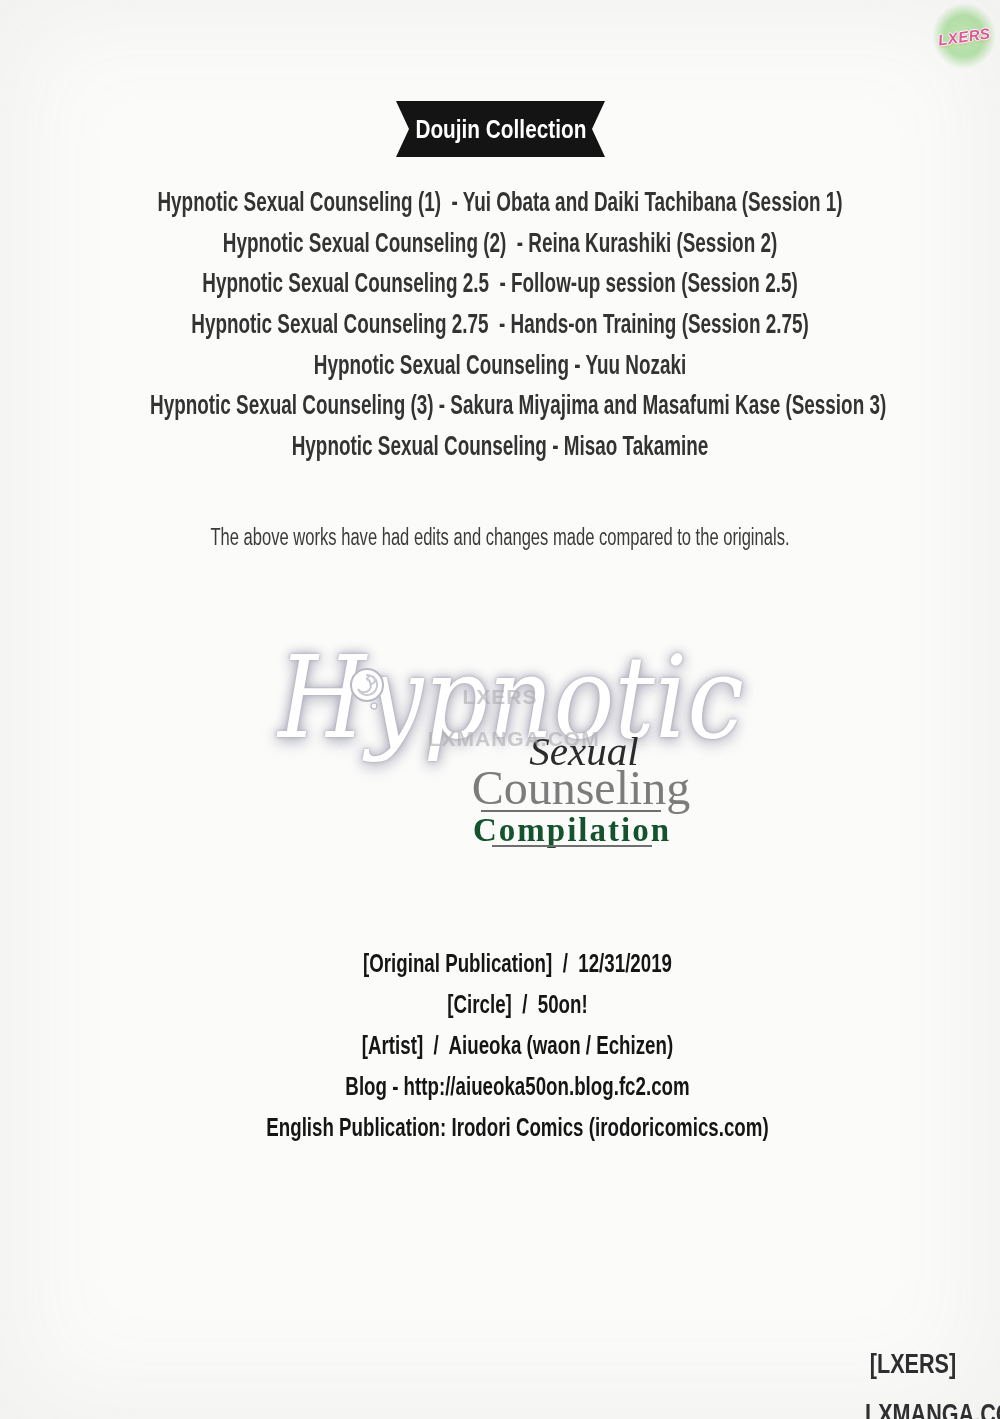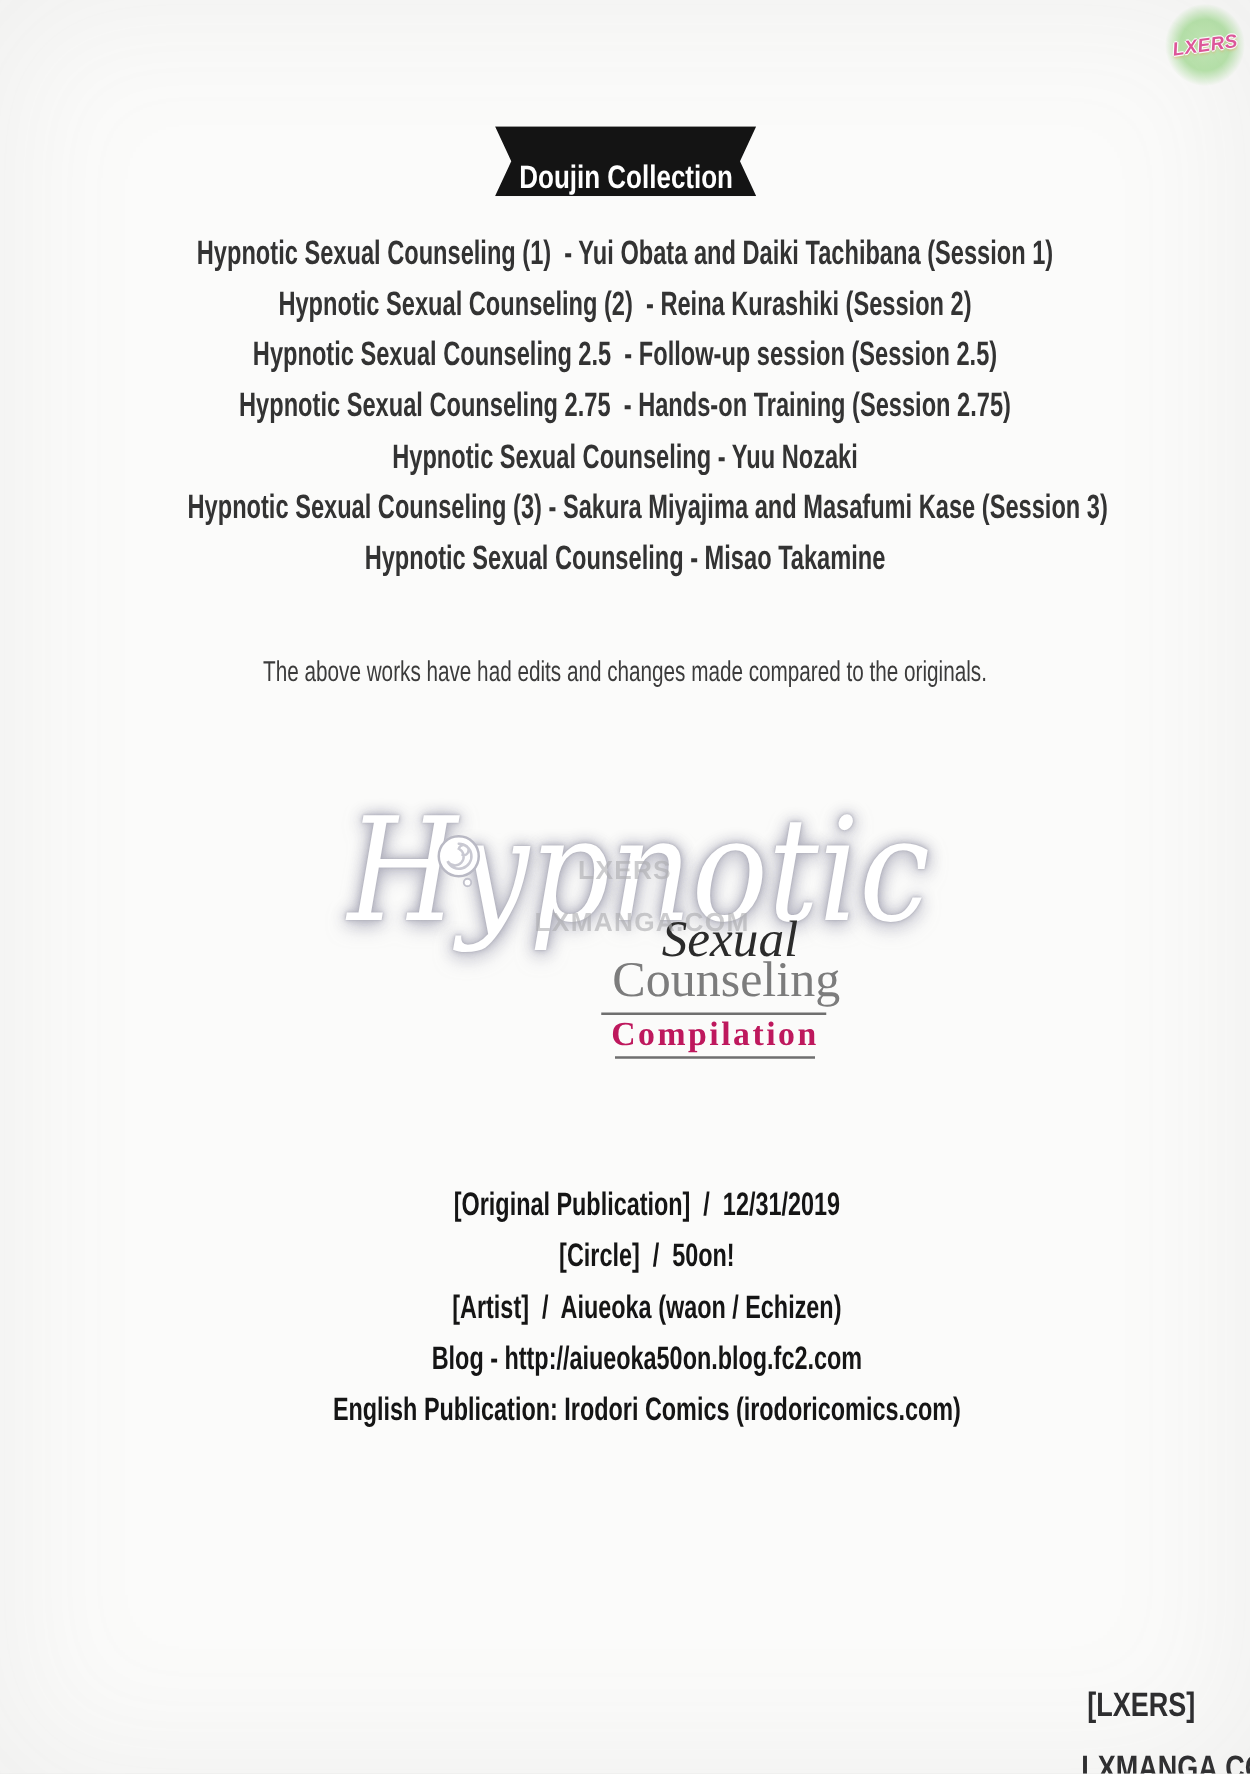--- a/index.html
+++ b/index.html
@@ -29,21 +29,21 @@
     color:#e2569b;
     transform:rotate(-8deg);
     text-shadow:-1px 0 0 #fff,1px 0 0 #fff,0 -1px 0 #fff,0 1px 0 #fff,0 2px 2px rgba(240,160,90,.55);
   }
 
   
   .banner{
     position:absolute;left:396px;top:101px;width:209px;height:56px;
     background:#141414;
     clip-path:polygon(0 0,100% 0,calc(100% - 13px) 50%,100% 100%,0 100%,13px 50%);
-    display:flex;align-items:flex-end;justify-content:center;
+    display:flex;align-items:center;justify-content:center;
   }
   .banner span{
     display:inline-block;color:#ffffff;font-size:26px;font-weight:700;
     transform:scaleX(.8);transform-origin:center;white-space:pre;
   }
 
   
   .titles{position:absolute;left:0;right:0;top:182px;}
   .title-line{
     height:40.7px;line-height:40.7px;text-align:center;white-space:pre;
@@ -72,30 +72,30 @@
     text-align:center;line-height:21px;font-size:21px;font-weight:700;
     letter-spacing:1px;color:rgba(172,172,176,.62);white-space:pre;
   }
   .logo-sub1{
     position:absolute;left:584px;top:731px;transform:translateX(-50%);
     font-family:"Liberation Serif", serif;font-size:41px;color:#2b2b2b;
     line-height:1;white-space:pre;z-index:2;font-style:italic;
   }
   .logo-sub2{
     position:absolute;left:581px;top:764px;transform:translateX(-50%);
-    font-family:"Liberation Serif", serif;font-size:40px;color:#7c7c7c;
+    font-family:"Liberation Serif", serif;font-size:48px;color:#7c7c7c;
     line-height:1;white-space:pre;z-index:2;
   }
   .rule{position:absolute;height:2px;background:#6f6f6f;z-index:2;}
   .rule-top{left:481px;top:810px;width:180px;}
   .rule-bottom{left:492px;top:845px;width:160px;}
   .logo-sub3{
     position:absolute;left:572px;top:814px;transform:translateX(-50%);
-    font-family:"Liberation Serif", serif;font-size:27px;font-weight:700;
-    letter-spacing:2px;color:#be185d;line-height:1;white-space:pre;z-index:2;
+    font-family:"Liberation Serif", serif;font-size:33px;font-weight:700;
+    letter-spacing:2px;color:#14532d;line-height:1;white-space:pre;z-index:2;
   }
 
   
   .pub{position:absolute;left:0;right:0;top:943px;margin-left:35px;}
   .pub-line{
     height:41px;line-height:41px;text-align:center;white-space:pre;
     font-size:26px;font-weight:700;color:#151515;
     transform:scaleX(.72);transform-origin:center;
   }
 

